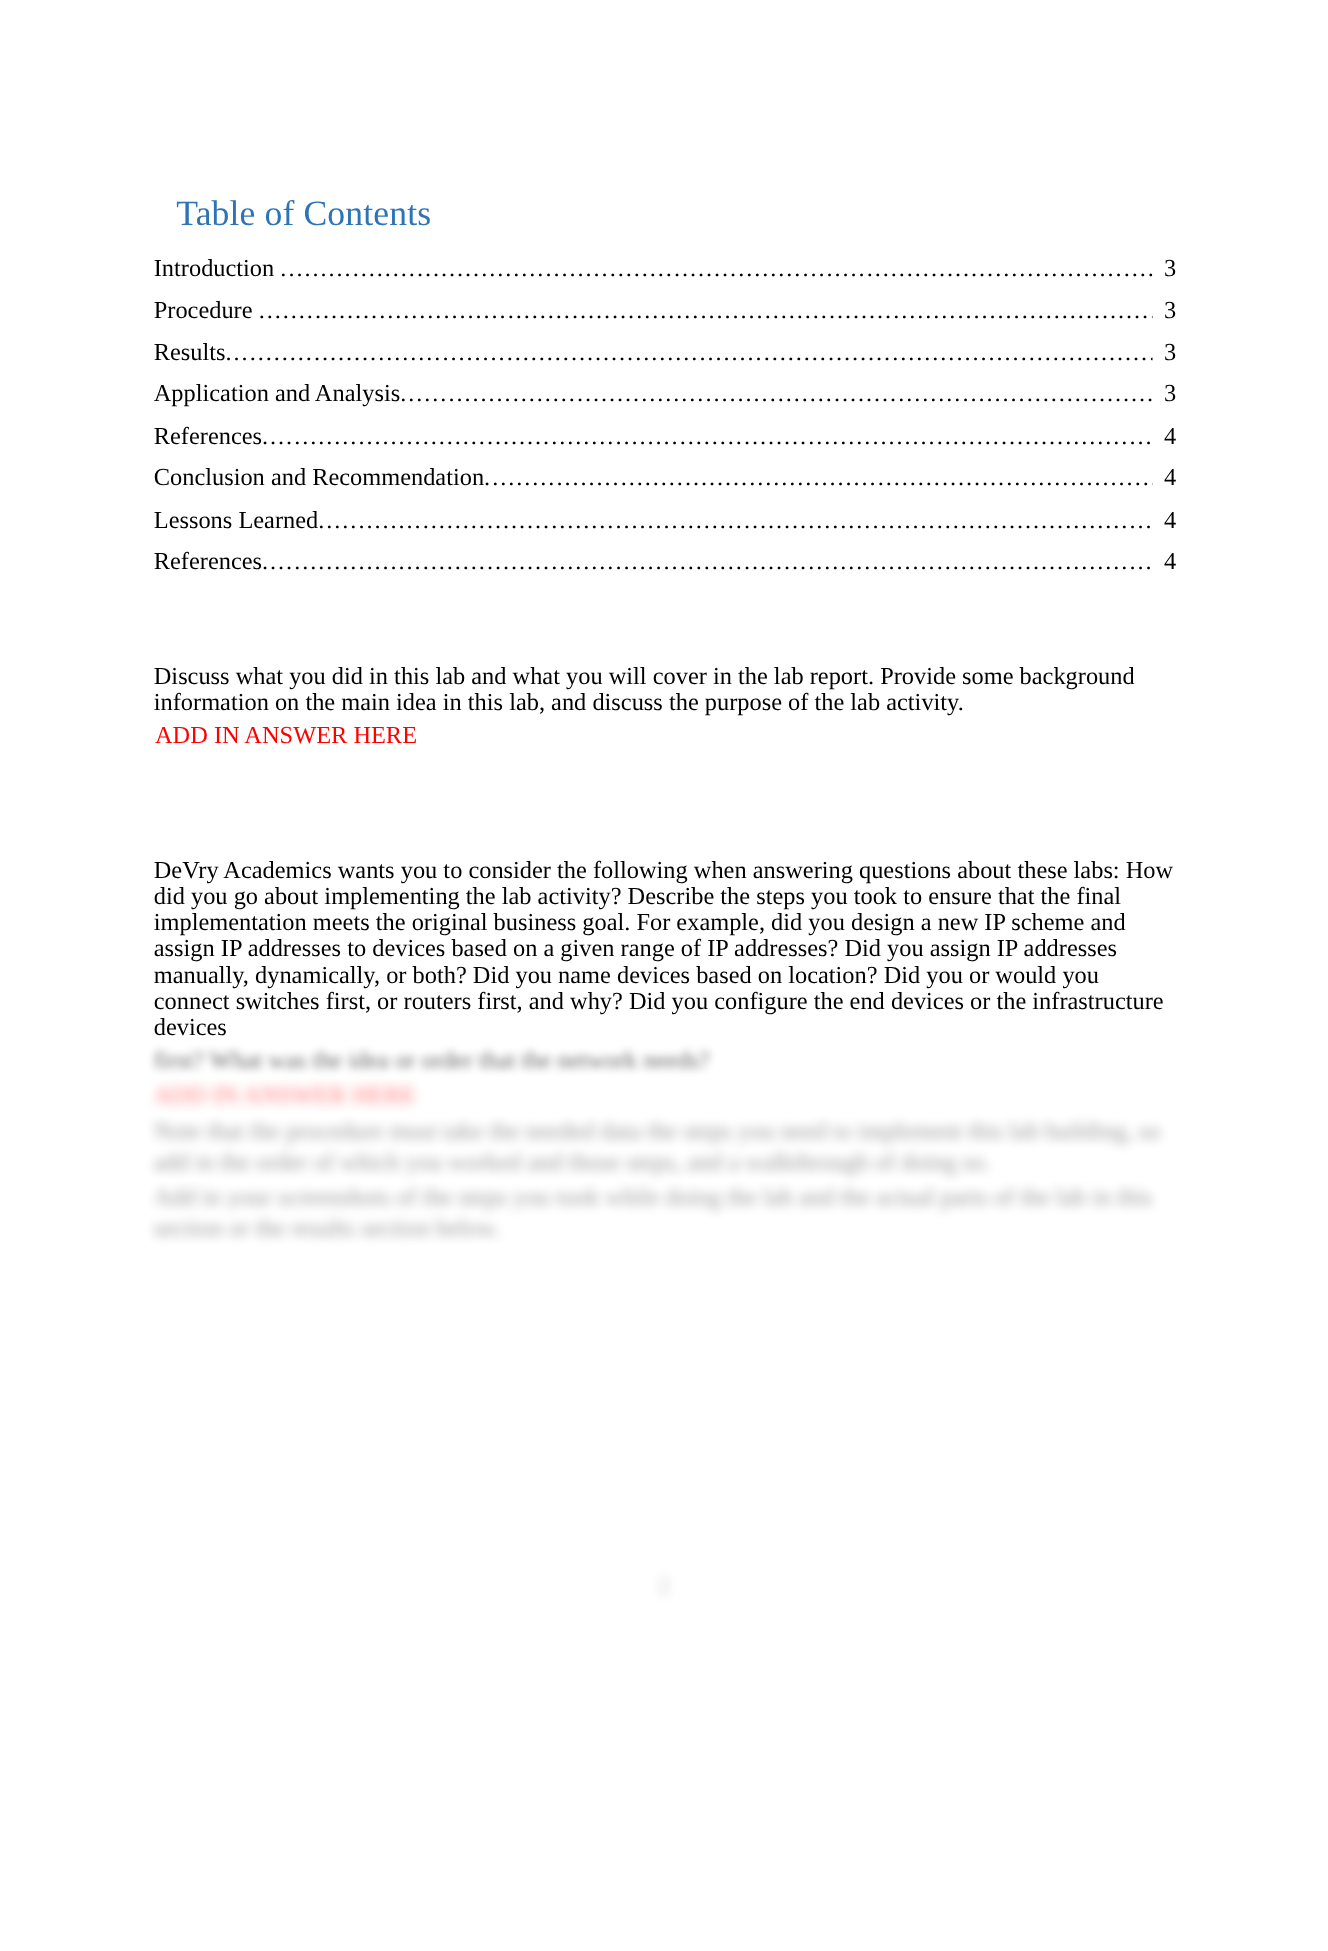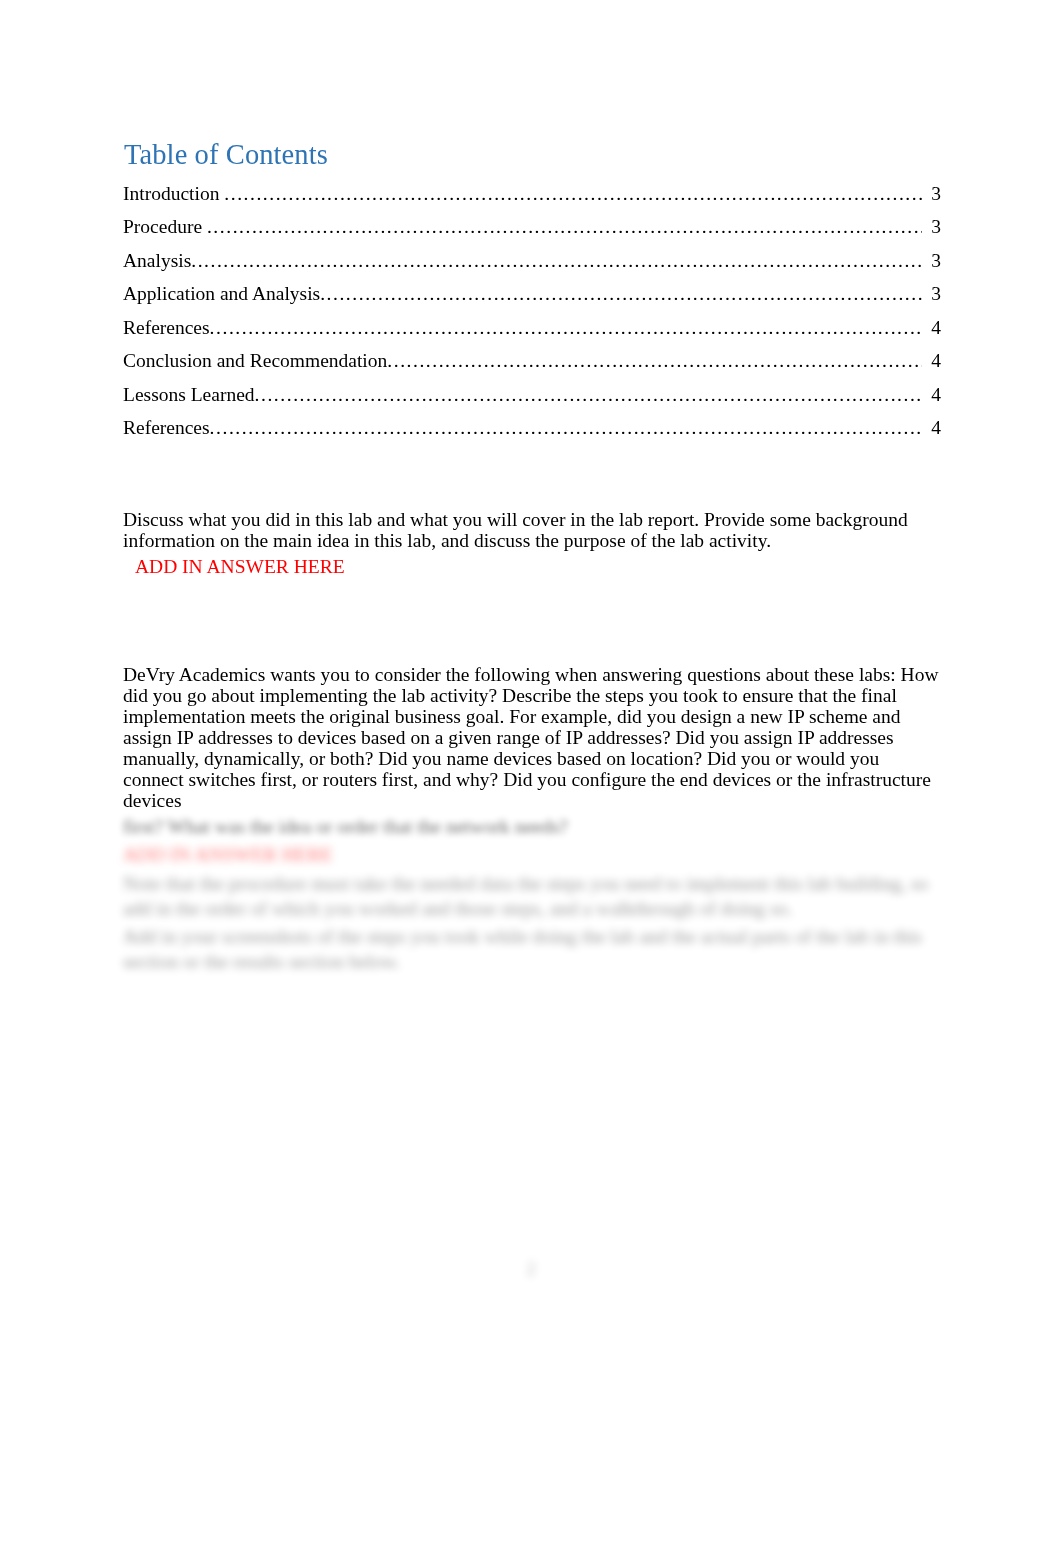--- a/index.html
+++ b/index.html
@@ -32,21 +32,21 @@
     width: 818px;
   }
 
   
   h1.doc-heading {
     font-family: "Liberation Serif", "DejaVu Serif", serif;
     font-weight: normal;
     font-size: 28.5px;
     line-height: 1.12;
     color: #2E74B5;
-    margin: 1px;
+    margin: 18px;
     padding: 0;
     letter-spacing: 0.1px;
   }
 
   
   .toc {
     margin-top: 13px;
     font-family: Liberation Serif, serif;
   }
   .toc-row {
@@ -86,21 +86,21 @@
     font-size: 19.5px;
     line-height: 21px;
     margin: 0;
     color: #000000;
     text-align: left;
   }
   .red-answer {
     font-size: 19.5px;
     line-height: 25.2px;
     color: #FF0000;
-    margin: 12px;
+    margin: 1px;
   }
 
   .sec-intro   { margin-top: 57px; }
   .sec-intro p { margin-top: 3px; }
   .sec-proc    { margin-top: 85px; }
   .sec-proc p  { margin-top: 3px; }
 
   .para-devry  { margin-top: 62px; }
 
   
@@ -163,21 +163,21 @@
         <span class="toc-page">3</span>
       </div>
 
       <div class="toc-row sp">
         <span class="toc-label">Procedure</span>
         <span class="toc-dots">............................................................................................................................................................................................</span>
         <span class="toc-page">3</span>
       </div>
 
       <div class="toc-row">
-        <span class="toc-label">Analysis</span>
+        <span class="toc-label">Results</span>
         <span class="toc-dots">............................................................................................................................................................................................</span>
         <span class="toc-page">3</span>
       </div>
 
       <div class="toc-row">
         <span class="toc-label">Application and Analysis</span>
         <span class="toc-dots">............................................................................................................................................................................................</span>
         <span class="toc-page">3</span>
       </div>
 

